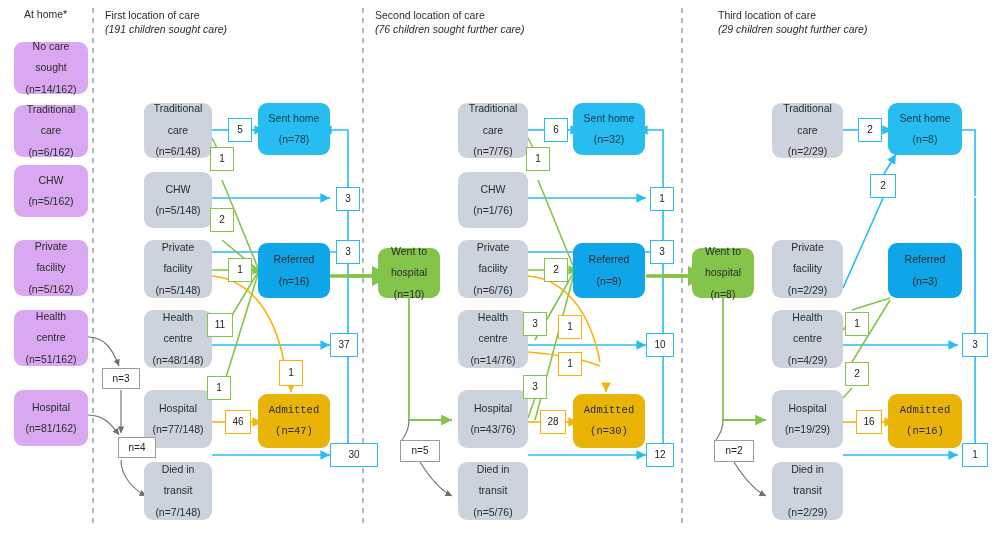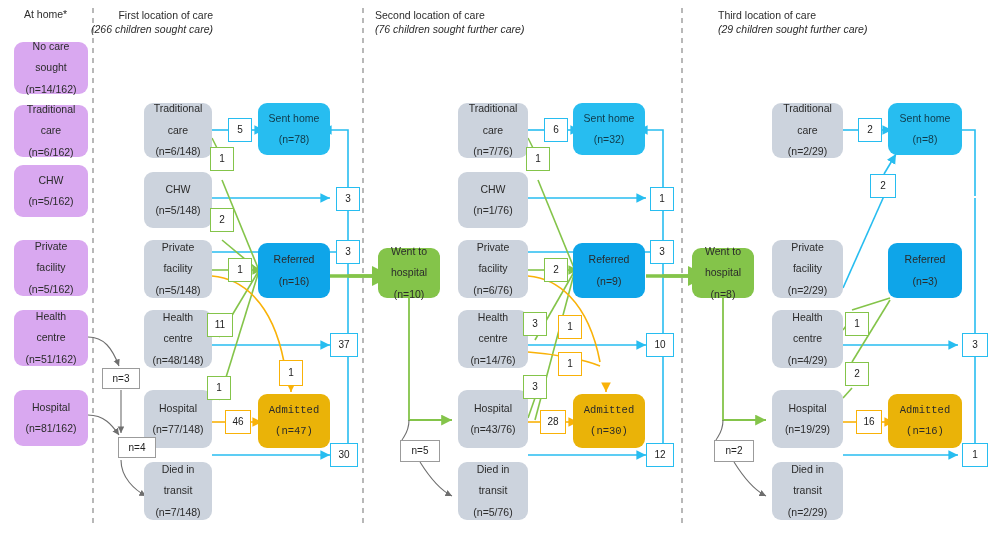--- a/index.html
+++ b/index.html
@@ -219,23 +219,23 @@
       <path d="M852,362 L890,300"></path>
     </g>
     <g stroke="#f9b208" stroke-width="1.6" fill="none">
       <path d="M843,422 L856,422"></path>
       <path d="M882,422 L894,422" marker-end="url(#ao)"></path>
     </g>
   </svg>
 
   <div class="homehdr" style="left:24px; top:8px;">At home*</div>
 
-  <div class="colhdr" style="left:91px; top:8px;text-align:right;">
+  <div class="colhdr" style="left:105px; top:8px;">
     <div>First location of care</div>
-    <div class="sub">(266 children sought care)</div>
+    <div class="sub">(191 children sought care)</div>
   </div>
   <div class="colhdr" style="left:375px; top:8px;">
     <div>Second location of care</div>
     <div class="sub">(76 children sought further care)</div>
   </div>
   <div class="colhdr" style="left:694px; top:8px;margin-left:24px;">
     <div>Third location of care</div>
     <div class="sub">(29 children sought further care)</div>
   </div>
 
@@ -317,21 +317,21 @@
   <div class="elabel e-green" style="left:210px; top:147px; width:24px; height:24px;">1</div>
   <div class="elabel e-green" style="left:210px; top:208px; width:24px; height:24px;">2</div>
   <div class="elabel e-blue" style="left:336px; top:187px; width:24px; height:24px;">3</div>
   <div class="elabel e-blue" style="left:336px; top:240px; width:24px; height:24px;">3</div>
   <div class="elabel e-green" style="left:228px; top:258px; width:24px; height:24px;">1</div>
   <div class="elabel e-green" style="left:207px; top:313px; width:26px; height:24px;">11</div>
   <div class="elabel e-blue" style="left:330px; top:333px; width:28px; height:24px;">37</div>
   <div class="elabel e-orange" style="left:279px; top:360px; width:24px; height:26px;">1</div>
   <div class="elabel e-green" style="left:207px; top:376px; width:24px; height:24px;">1</div>
   <div class="elabel e-orange" style="left:225px; top:410px; width:26px; height:24px;">46</div>
-  <div class="elabel e-blue" style="left:330px; top:443px; width:28px; height:24px;">30</div>
+  <div class="elabel e-blue" style="left:330px; top:443px; width:48px; height:24px;">30</div>
 
   <div class="node n-went" style="left:378px; top:248px; width:62px; height:50px;">
     <span class="ln">Went to</span>
     <span class="ln">hospital</span>
     <span class="ln">(n=10)</span>
   </div>
   <div class="elabel e-grey" style="left:400px; top:440px; width:40px; height:22px;">n=5</div>
 
   <div class="node n-loc" style="left:458px; top:103px; width:70px; height:55px;">
     <span class="ln">Traditional</span>

